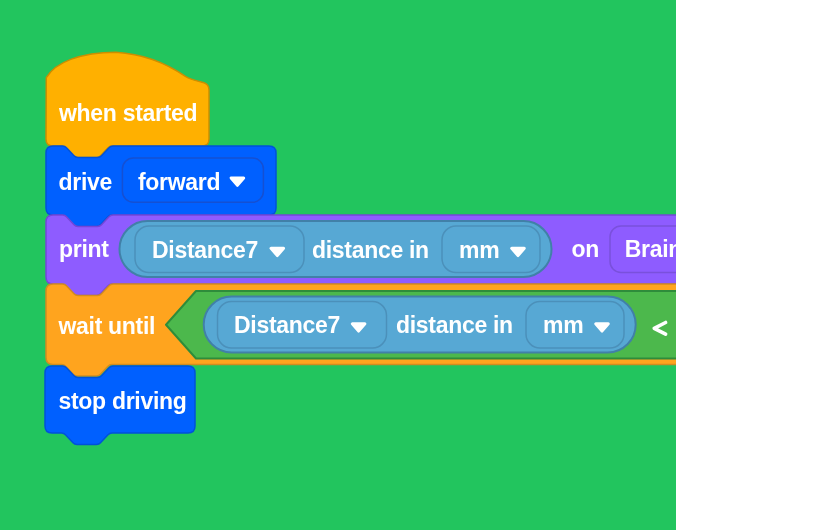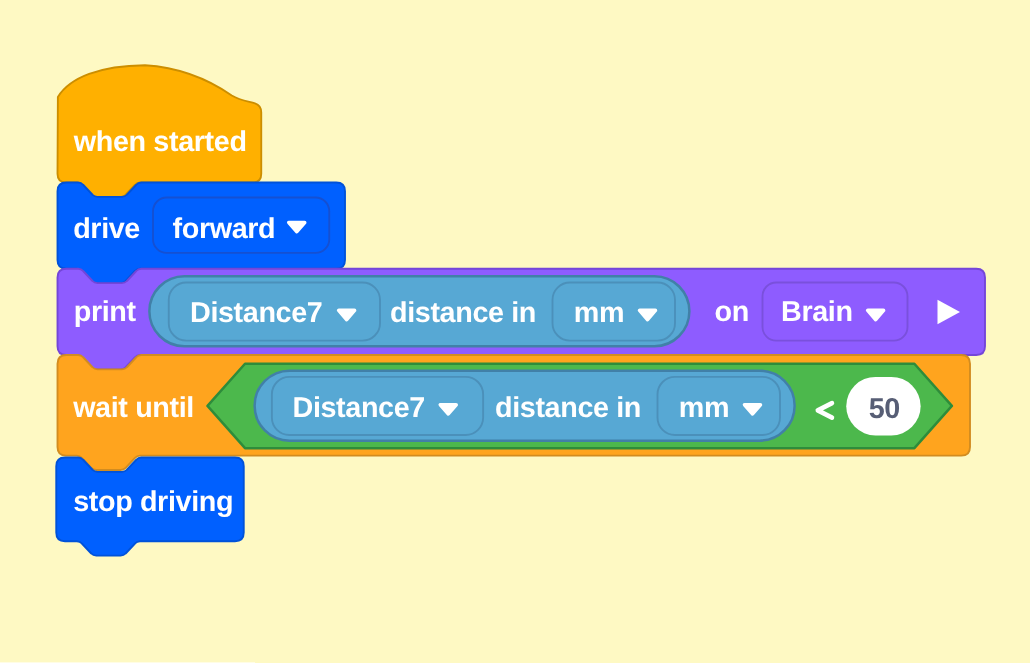--- a/index.html
+++ b/index.html
@@ -1,16 +1,16 @@
 <!DOCTYPE html>
 <html><head>
 <meta charset="utf-8">
 <style>
   html,body{margin:0;padding:0;background:#ffffff;}
-  #stage{width:824px;height:530px;position:relative;overflow:hidden;background:#fef9c3;}
+  #stage{width:676px;height:530px;position:relative;overflow:hidden;background:#22c55e;}
   text{font-family:"Liberation Sans",sans-serif;font-weight:bold;fill:#ffffff;letter-spacing:-0.3px;}
 </style>
 </head>
 <body>
 <div id="stage">
 <svg width="824" height="530" viewBox="0 0 824 530" xmlns="http://www.w3.org/2000/svg">
 
   <path d="M 46.3,77.6
            C 56,62 80,52.5 116,52.2
            C 145,54 169,65 185.4,76.4

